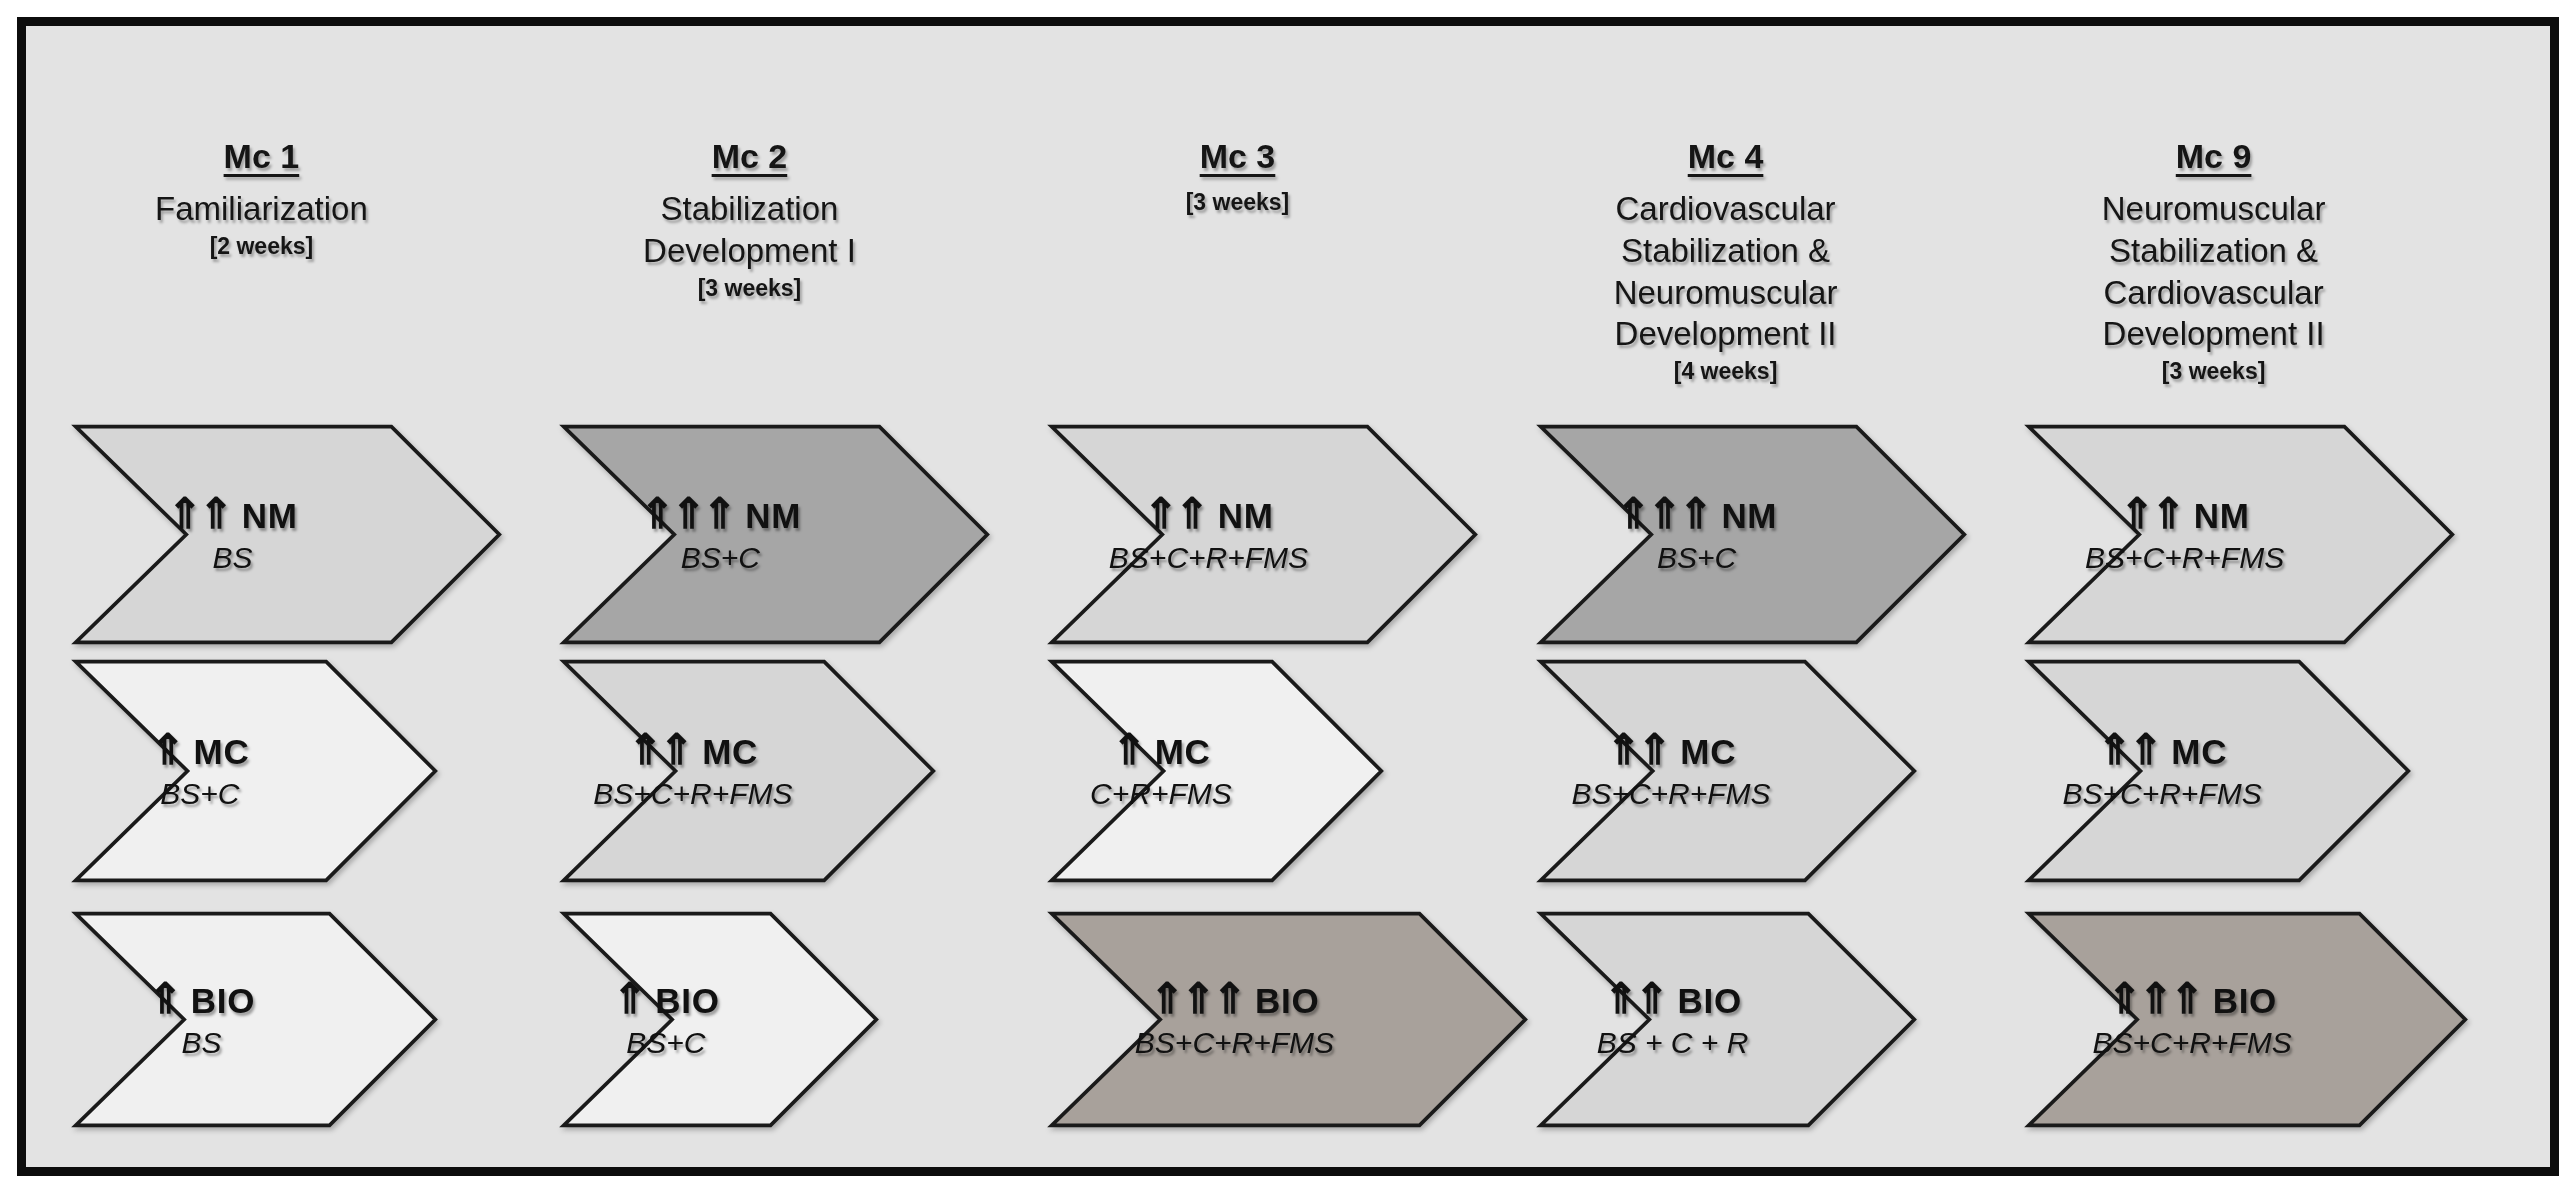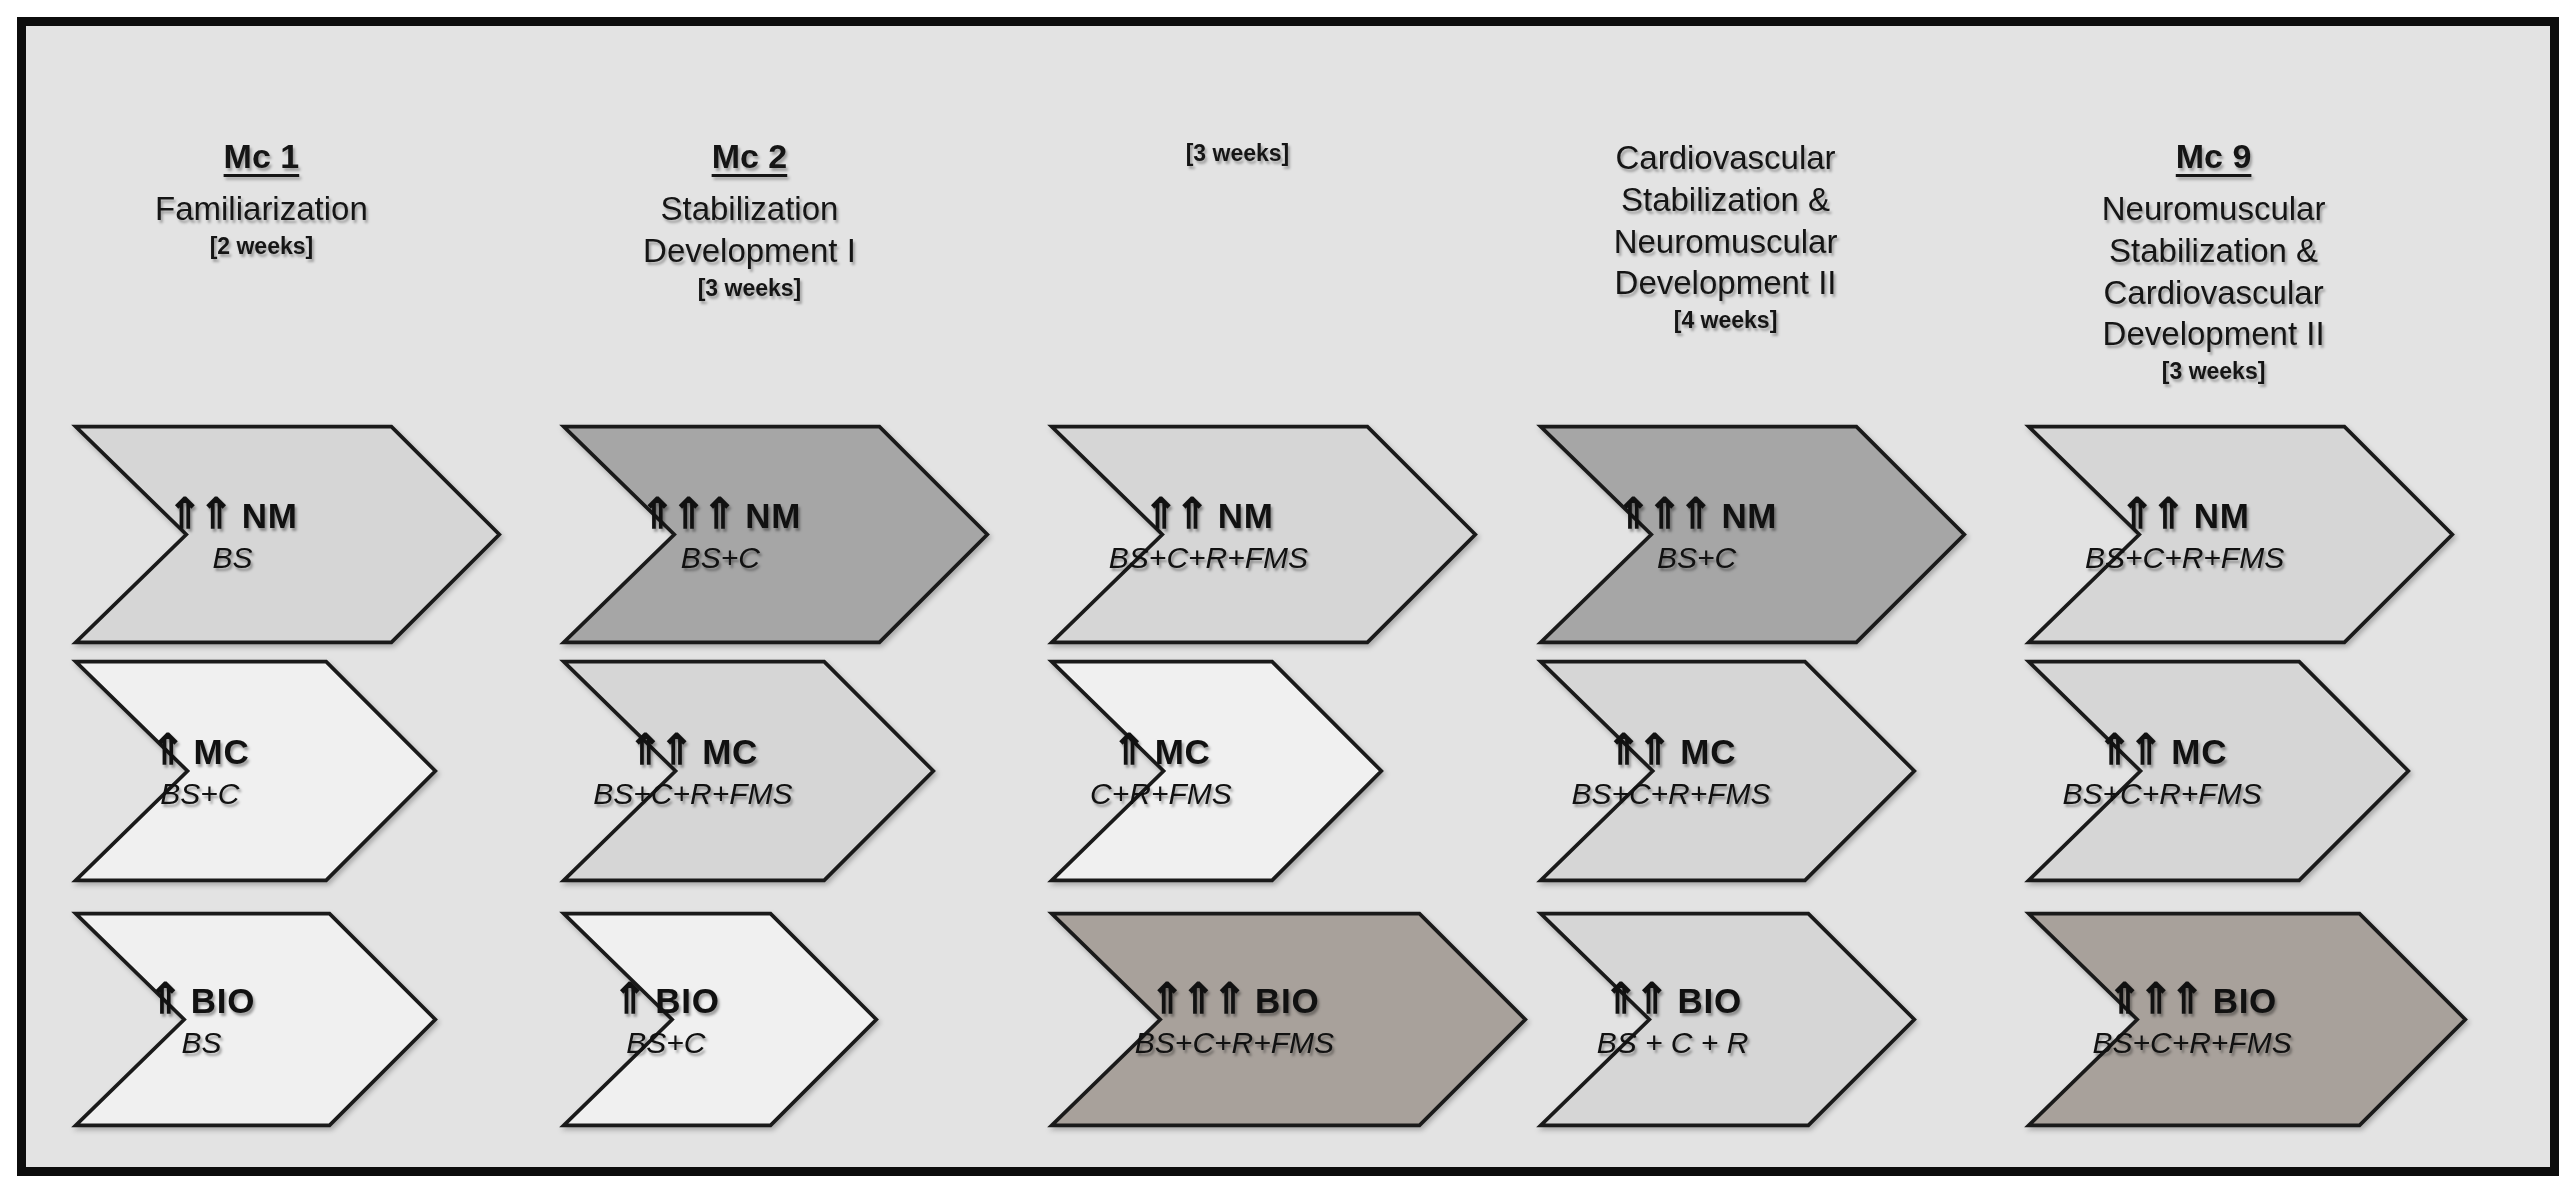--- a/index.html
+++ b/index.html
@@ -117,20 +117,21 @@
       <div class="line1">
         <span class="arrows">⇑</span>
         <span class="plabel">BIO</span>
       </div>
       <div class="pcontent">BS+C</div>
     </div>
   </div>
         </div>
         <div class="column">
     <div class="header">
+      <div class="title">Mc 3</div>
       <div class="weeks">[3 weeks]</div>
     </div>
   <div class="phase" style="top: 398px; height: 221px; width: 429px;">
     <svg class="chev" preserveAspectRatio="none" viewBox="0 0 640 330">
       <polygon points="4,4 475,4 636,165 475,326 4,326 169,165" fill="#d6d6d6" stroke="#1a1a1a"></polygon>
     </svg>
     <div class="phase-text" style="padding-right: 111px;">
       <div class="line1">
         <span class="arrows">⇑⇑</span>
         <span class="plabel">NM</span>
@@ -158,20 +159,21 @@
       <div class="line1">
         <span class="arrows">⇑⇑⇑</span>
         <span class="plabel">BIO</span>
       </div>
       <div class="pcontent">BS+C+R+FMS</div>
     </div>
   </div>
         </div>
         <div class="column">
     <div class="header">
+      <div class="title">Mc 4</div>
       <div class="subtitle">Cardiovascular Stabilization &amp; Neuromuscular Development II</div>
       <div class="weeks">[4 weeks]</div>
     </div>
   <div class="phase" style="top: 398px; height: 221px; width: 429px;">
     <svg class="chev" preserveAspectRatio="none" viewBox="0 0 640 330">
       <polygon points="4,4 475,4 636,165 475,326 4,326 169,165" fill="#a6a6a6" stroke="#1a1a1a"></polygon>
     </svg>
     <div class="phase-text" style="padding-right: 111px;">
       <div class="line1">
         <span class="arrows">⇑⇑⇑</span>

